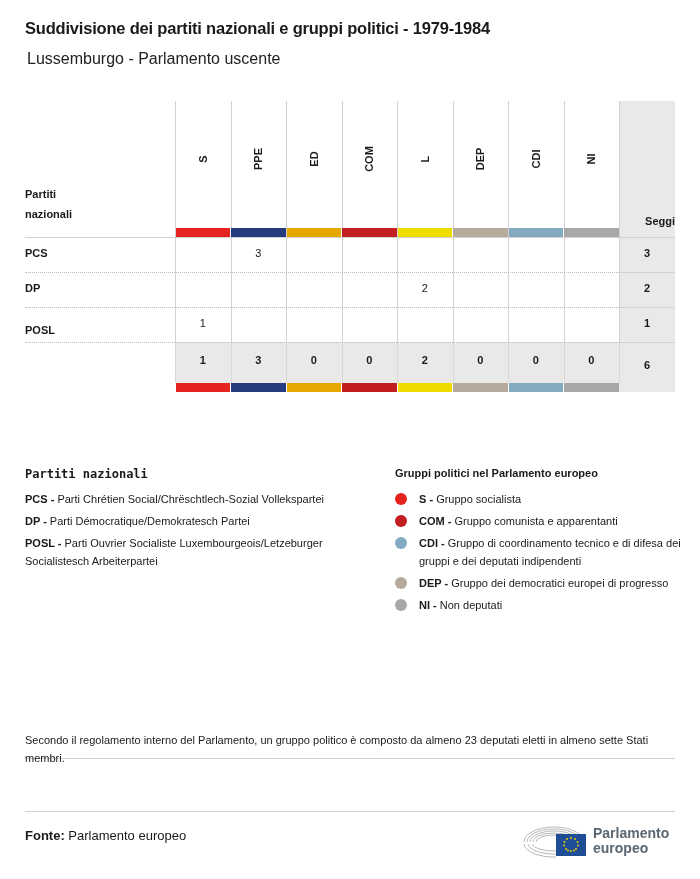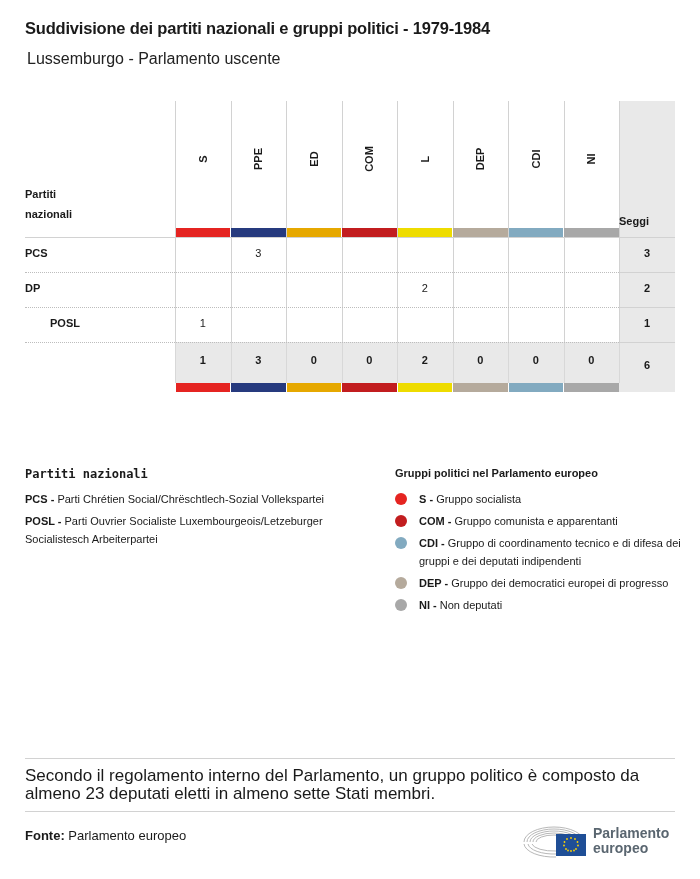--- a/index.html
+++ b/index.html
@@ -20,21 +20,21 @@
   .grey-bg { position: absolute; background: #e9e9e9; }
   .hdr-label { position: absolute; font-size: 11px; font-weight: bold; line-height: 20px; }
   .legend-left-title { left: 25px; top: 467px; font-family: "DejaVu Sans Mono", monospace; font-weight: bold; font-size: 12px; }
   .legend-left { left: 25px; top: 490px; width: 345px; font-size: 11px; line-height: 18px; }
   .legend-left p { margin-bottom: 4px; }
   .legend-right-title { left: 395px; top: 467px; font-size: 11px; font-weight: bold; }
   .legend-right { left: 395px; top: 490px; width: 290px; font-size: 11px; line-height: 18px; }
   .lg-item { position: relative; padding-left: 24px; margin-bottom: 4px; }
   .lg-dot { position: absolute; left: 0; top: 3px; width: 12px; height: 12px; border-radius: 50%; }
   .b { font-weight: bold; }
-  .note { left: 25px; top: 767px; width: 655px; font-size: 17px; line-height: 18px; }
+  .note { left: 25px; top: 731px; width: 655px; font-size: 11px; line-height: 18px; }
   .source { left: 25px; top: 828px; font-size: 13px; }
   .logo { left: 520px; top: 820px; width: 160px; height: 40px; }
   .logo-text { position: absolute; left: 73px; top: 6px; font-size: 14px; font-weight: bold; color: #5a6670; line-height: 15px; }
 </style>
 </head>
 <body>
 
 <div class="abs title">Suddivisione dei partiti nazionali e gruppi politici - 1979-1984</div>
 <div class="abs subtitle">Lussemburgo - Parlamento uscente</div>
 
@@ -78,21 +78,21 @@
     <div class="colhead" style="left: 450.25px; top: 153px;">DEP</div>
     <div class="bar" style="left: 453px; top: 228px; width: 54.5px; height: 9px; background: rgb(181, 170, 156);"></div>
     <div class="bar" style="left: 453px; top: 383px; width: 54.5px; height: 9px; background: rgb(181, 170, 156);"></div>
     <div class="colhead" style="left: 505.75px; top: 153px;">CDI</div>
     <div class="bar" style="left: 508.5px; top: 228px; width: 54.5px; height: 9px; background: rgb(130, 170, 192);"></div>
     <div class="bar" style="left: 508.5px; top: 383px; width: 54.5px; height: 9px; background: rgb(130, 170, 192);"></div>
     <div class="colhead" style="left: 561.25px; top: 153px;">NI</div>
     <div class="bar" style="left: 564px; top: 228px; width: 54.5px; height: 9px; background: rgb(168, 168, 168);"></div>
     <div class="bar" style="left: 564px; top: 383px; width: 54.5px; height: 9px; background: rgb(168, 168, 168);"></div>
     <div class="hdr-label" style="left: 25px; top: 184px; width: 60px;">Partiti nazionali</div>
-    <div class="hdr-label" style="left: 619px; top: 211px; width: 56px; text-align: left;">Seggi</div>
+    <div class="hdr-label" style="left: 619px; top: 211px; width: 56px; text-align: right;">Seggi</div>
     <div class="rowlabel" style="top: 247px;">PCS</div>
     <div class="cell" style="left: 175px; top: 247px; width: 55.5px;"></div>
     <div class="cell" style="left: 230.5px; top: 247px; width: 55.5px;">3</div>
     <div class="cell" style="left: 286px; top: 247px; width: 55.5px;"></div>
     <div class="cell" style="left: 341.5px; top: 247px; width: 55.5px;"></div>
     <div class="cell" style="left: 397px; top: 247px; width: 55.5px;"></div>
     <div class="cell" style="left: 452.5px; top: 247px; width: 55.5px;"></div>
     <div class="cell" style="left: 508px; top: 247px; width: 55.5px;"></div>
     <div class="cell" style="left: 563.5px; top: 247px; width: 55.5px;"></div>
     <div class="cell bold" style="left: 619px; top: 247px; width: 56px;">3</div>
@@ -103,21 +103,21 @@
     <div class="cell" style="left: 230.5px; top: 282px; width: 55.5px;"></div>
     <div class="cell" style="left: 286px; top: 282px; width: 55.5px;"></div>
     <div class="cell" style="left: 341.5px; top: 282px; width: 55.5px;"></div>
     <div class="cell" style="left: 397px; top: 282px; width: 55.5px;">2</div>
     <div class="cell" style="left: 452.5px; top: 282px; width: 55.5px;"></div>
     <div class="cell" style="left: 508px; top: 282px; width: 55.5px;"></div>
     <div class="cell" style="left: 563.5px; top: 282px; width: 55.5px;"></div>
     <div class="cell bold" style="left: 619px; top: 282px; width: 56px;">2</div>
     <div class="dotline" style="left: 25px; top: 307px; width: 594px;"></div>
     <div class="hline" style="left: 619px; top: 307px; width: 56px;"></div>
-    <div class="rowlabel" style="top: 317px; margin-left: 25px;">POSL</div>
+    <div class="rowlabel" style="top: 324px;">POSL</div>
     <div class="cell" style="left: 175px; top: 317px; width: 55.5px;">1</div>
     <div class="cell" style="left: 230.5px; top: 317px; width: 55.5px;"></div>
     <div class="cell" style="left: 286px; top: 317px; width: 55.5px;"></div>
     <div class="cell" style="left: 341.5px; top: 317px; width: 55.5px;"></div>
     <div class="cell" style="left: 397px; top: 317px; width: 55.5px;"></div>
     <div class="cell" style="left: 452.5px; top: 317px; width: 55.5px;"></div>
     <div class="cell" style="left: 508px; top: 317px; width: 55.5px;"></div>
     <div class="cell" style="left: 563.5px; top: 317px; width: 55.5px;"></div>
     <div class="cell bold" style="left: 619px; top: 317px; width: 56px;">1</div>
     <div class="dotline" style="left: 25px; top: 342px; width: 594px;"></div>
@@ -129,20 +129,21 @@
     <div class="cell bold" style="left: 397px; top: 354px; width: 55.5px;">2</div>
     <div class="cell bold" style="left: 452.5px; top: 354px; width: 55.5px;">0</div>
     <div class="cell bold" style="left: 508px; top: 354px; width: 55.5px;">0</div>
     <div class="cell bold" style="left: 563.5px; top: 354px; width: 55.5px;">0</div>
     <div class="cell bold" style="left: 619px; top: 359px; width: 56px;">6</div>
   </div>
 
 <div class="abs legend-left-title">Partiti nazionali</div>
 <div class="abs legend-left" id="legendLeft">
     <p><span class="b">PCS - </span><span>Parti Chrétien Social/Chrëschtlech-Sozial Vollekspartei</span></p>
+    <p><span class="b">DP - </span><span>Parti Démocratique/Demokratesch Partei</span></p>
     <p><span class="b">POSL - </span><span>Parti Ouvrier Socialiste Luxembourgeois/Letzeburger Socialistesch Arbeiterpartei</span></p>
   </div>
 
 <div class="abs legend-right-title">Gruppi politici nel Parlamento europeo</div>
 <div class="abs legend-right" id="legendRight">
     <div class="lg-item"><span class="lg-dot" style="background: rgb(229, 36, 33);"></span><span class="b">S - </span><span>Gruppo socialista</span></div>
     <div class="lg-item"><span class="lg-dot" style="background: rgb(194, 29, 31);"></span><span class="b">COM - </span><span>Gruppo comunista e apparentanti</span></div>
     <div class="lg-item"><span class="lg-dot" style="background: rgb(130, 170, 192);"></span><span class="b">CDI - </span><span>Gruppo di coordinamento tecnico e di difesa dei gruppi e dei deputati indipendenti</span></div>
     <div class="lg-item"><span class="lg-dot" style="background: rgb(181, 170, 156);"></span><span class="b">DEP - </span><span>Gruppo dei democratici europei di progresso</span></div>
     <div class="lg-item"><span class="lg-dot" style="background: rgb(168, 168, 168);"></span><span class="b">NI - </span><span>Non deputati</span></div>

